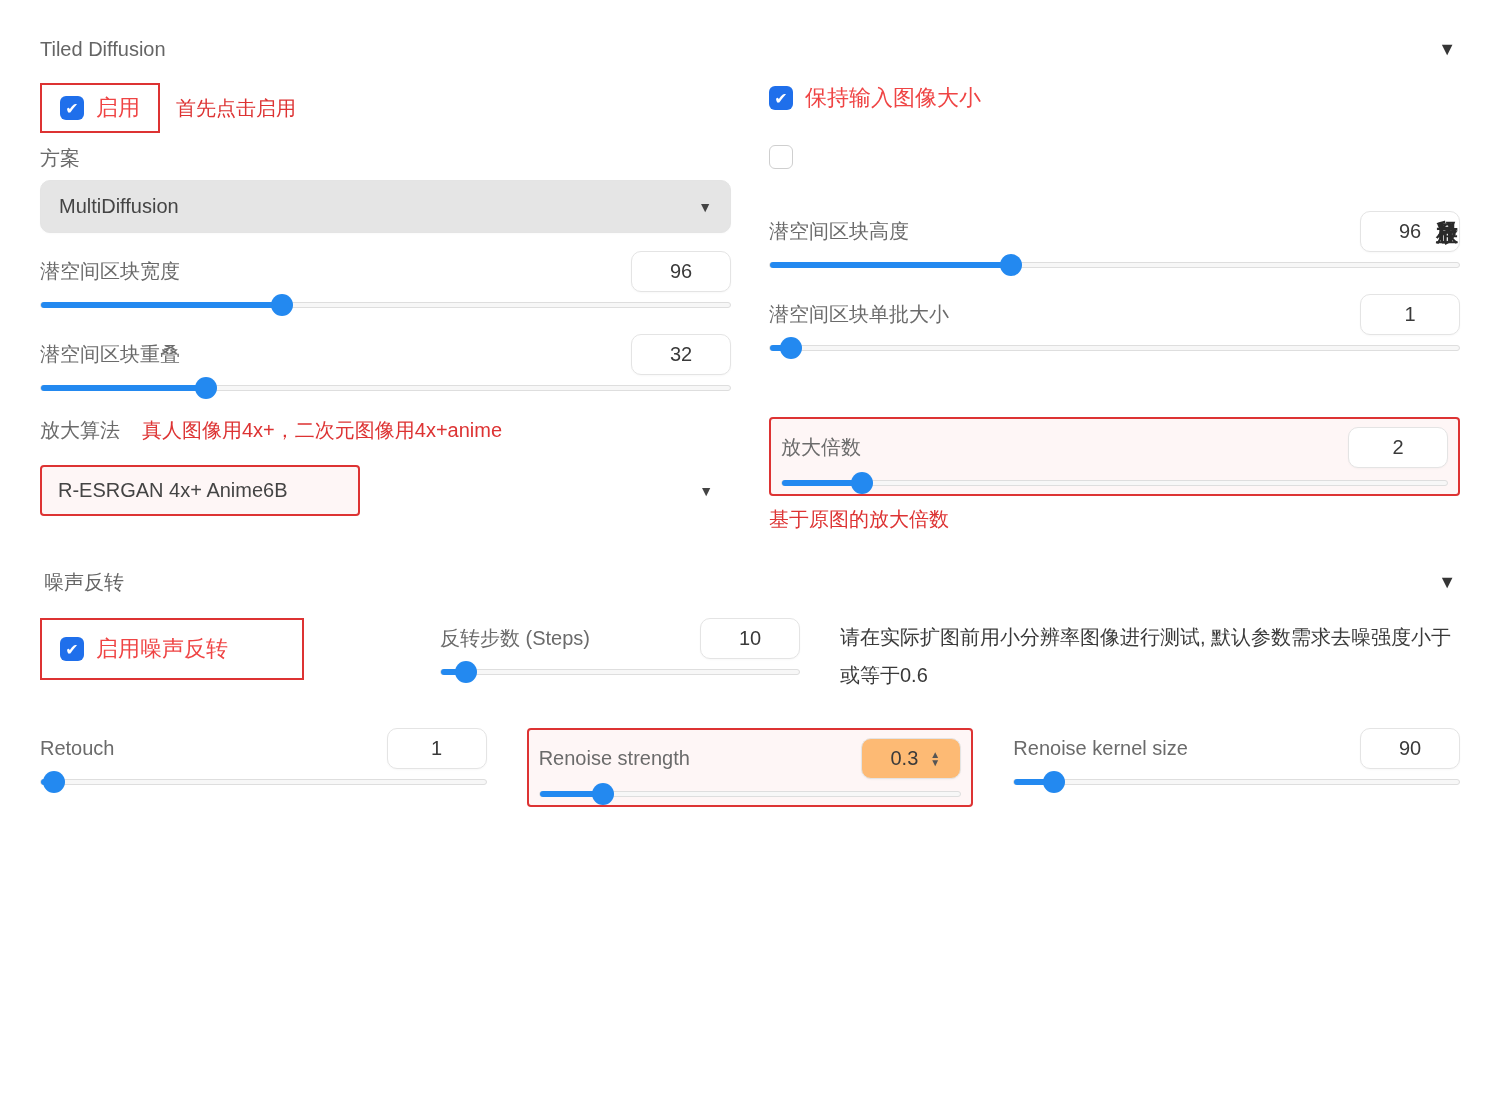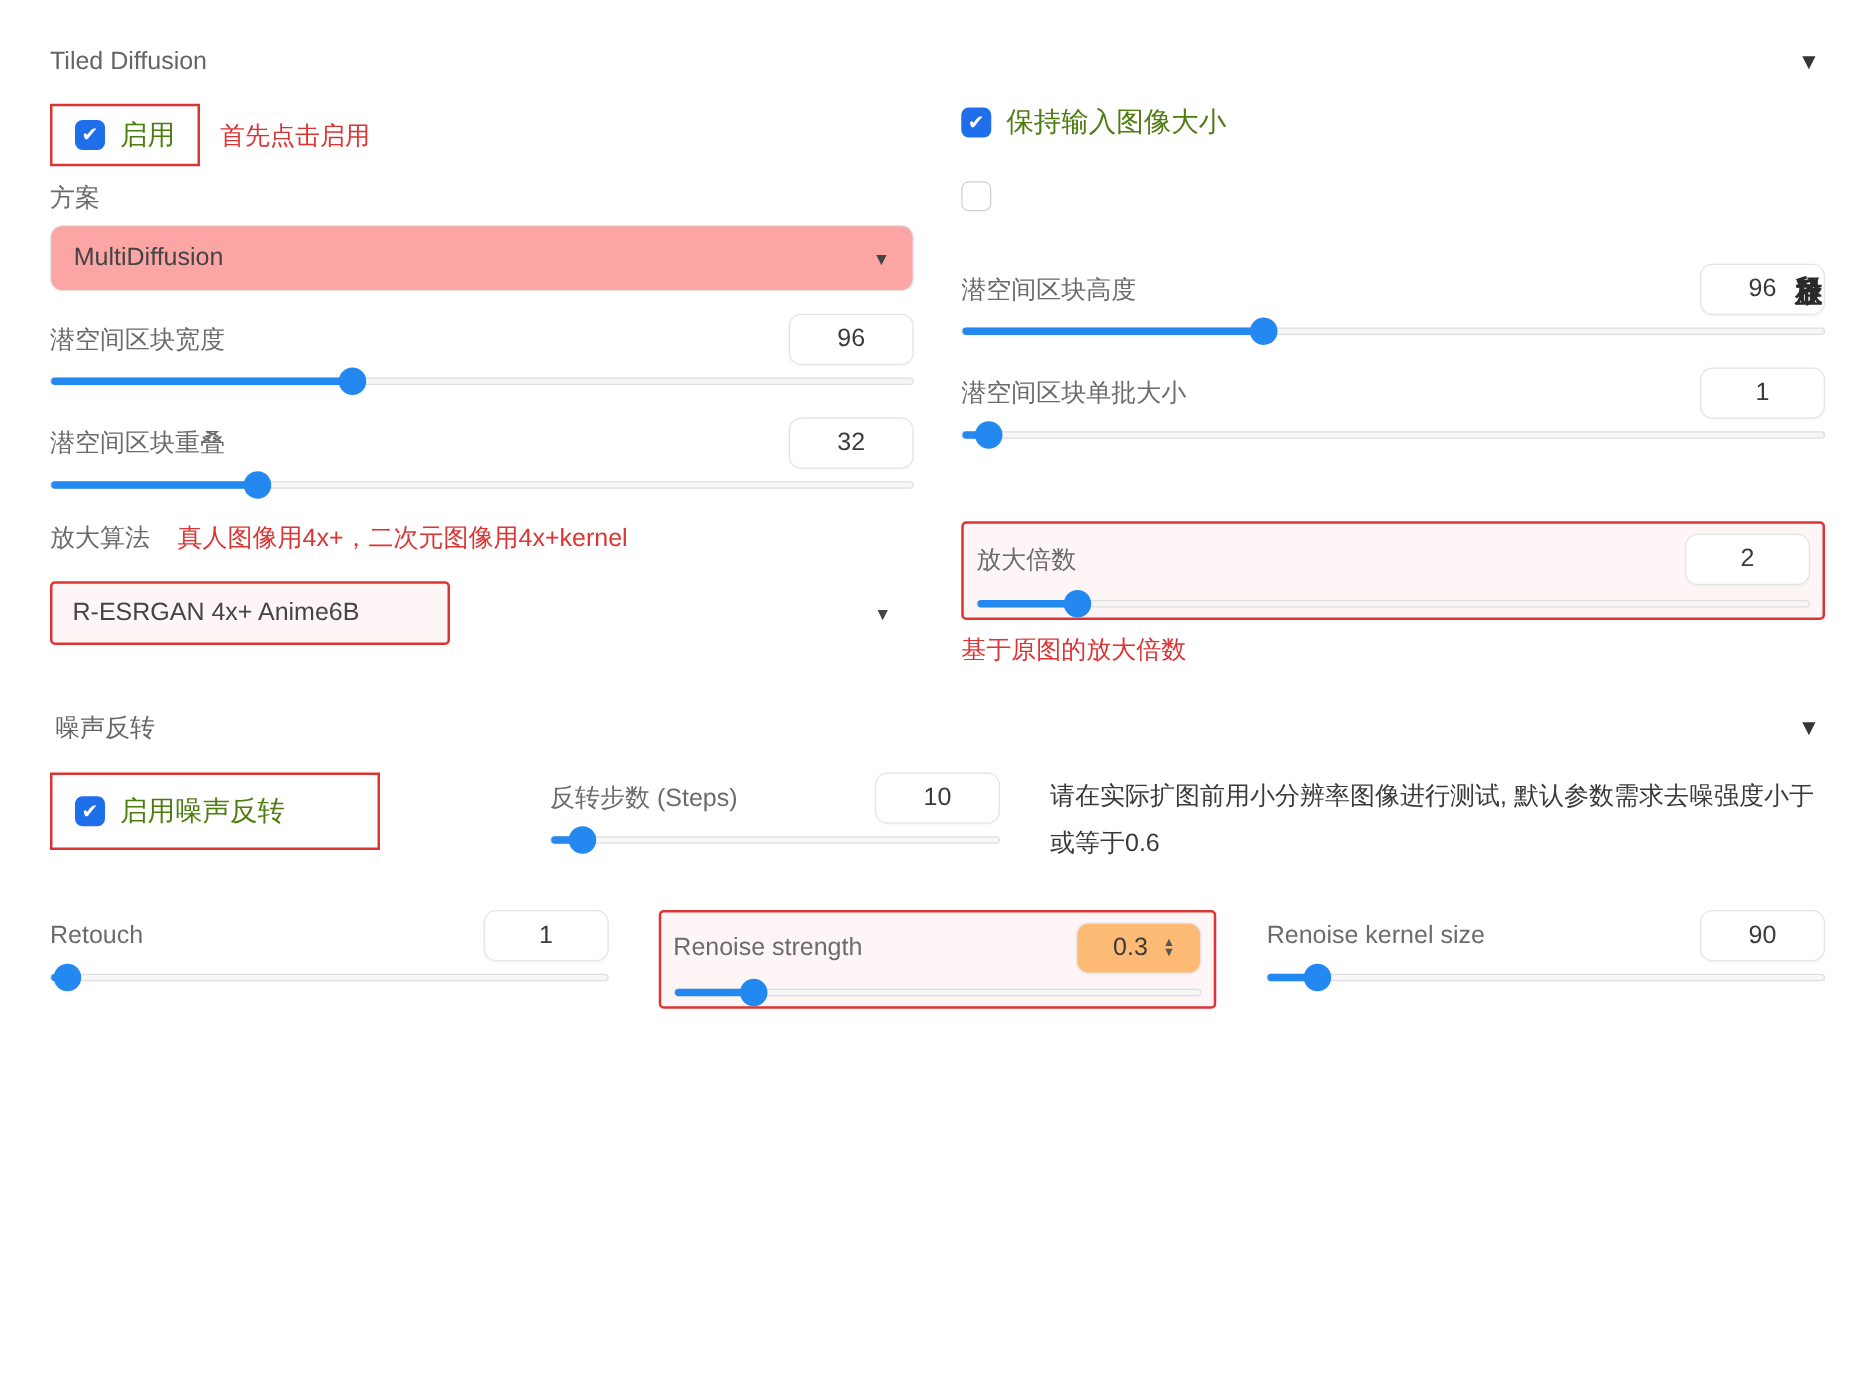--- a/index.html
+++ b/index.html
@@ -41,33 +41,33 @@
     font-size: 16px;
   }
   .cbx {
     background: #1f6feb;
     color: #fff;
   }
   .cbx-empty {
     border: 1.5px solid #cfcfcf;
     background: #fff;
   }
-  .cbx-label { font-size: 22px; color: #4d7c0f; }
+  .cbx-label { font-size: 22px; color: #ef4444; }
   .annot { color: #d33; font-size: 20px; }
   .field-label {
     color: #6b6b6b;
     font-size: 20px;
     margin-bottom: 8px;
     display: block;
   }
   .dropdown {
     display: flex; align-items: center; justify-content: space-between;
     border: 1px solid #e4e4e4;
     border-radius: 10px;
-    background: #fca5a5;
+    background: #e5e5e5;
     padding: 14px 18px;
     color: #444;
     font-size: 20px;
     box-shadow: 0 1px 2px rgba(0,0,0,0.02);
   }
   .dropdown-caret { font-size: 14px; color: #444; }
   .slider-block { margin-bottom: 26px; }
   .slider-header {
     display: flex; align-items: center; justify-content: space-between;
     margin-bottom: 10px;
@@ -217,21 +217,21 @@
           <div class="slider-thumb" style="left:3%"></div>
         </div>
       </div>
     </div>
   </div>
 
   <div class="cols">
     <div class="col">
       <div style="display:flex; gap:22px; align-items:flex-start; margin-bottom:21px;">
         <span class="field-label" style="margin-bottom:0;">放大算法</span>
-        <span class="annot" style="font-weight:500;">真人图像用4x+，二次元图像用4x+kernel</span>
+        <span class="annot" style="font-weight:500;">真人图像用4x+，二次元图像用4x+anime</span>
       </div>
       <div style="display:flex;">
         <div class="redbox redbox-tint" style="width:320px;"></div>
         <div class="dropdown" style="flex:1; margin-left:-320px; background:transparent; border:none; box-shadow:none;">
           <span>R-ESRGAN 4x+ Anime6B</span>
           <span class="dropdown-caret">▼</span>
         </div>
       </div>
 
     </div>

